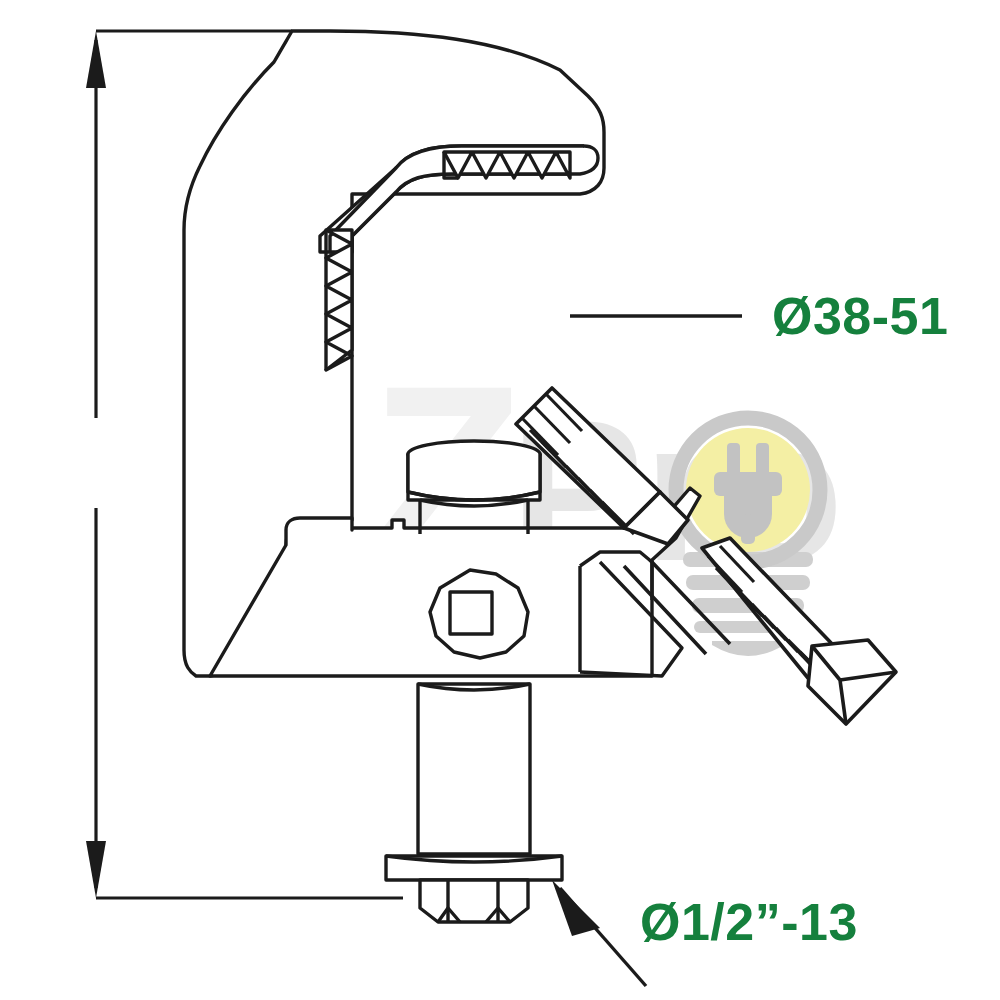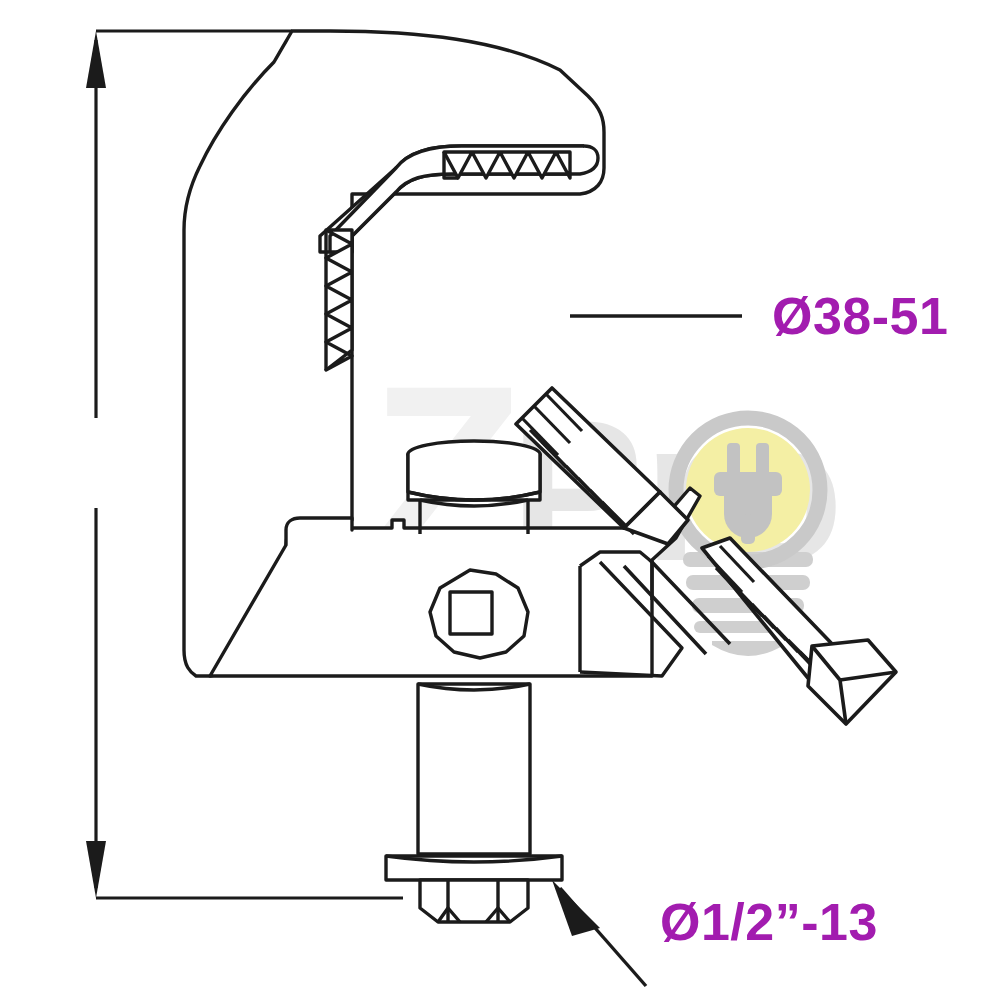--- a/index.html
+++ b/index.html
@@ -3,26 +3,26 @@
 <meta charset="utf-8">
 <style>
   html,body{margin:0;padding:0;background:#ffffff;}
   body{
     width:1000px;height:1000px;overflow:hidden;position:relative;
     font-family:"Liberation Sans","DejaVu Sans",sans-serif;
   }
   #stage{position:absolute;left:0;top:0;width:1000px;height:1000px;background:#fff;}
   svg#drawing{position:absolute;left:0;top:0;width:1000px;height:1000px;}
   .dimlabel{
-    position:absolute;color:#a21caf;font-weight:700;letter-spacing:0.5px;
+    position:absolute;color:#15803d;font-weight:700;letter-spacing:0.5px;
     font-family:"Liberation Sans","DejaVu Sans",sans-serif;white-space:nowrap;
   }
   #label-170{left:45px;top:428px;font-size:56px;}
   #label-dia-top{left:772px;top:286px;font-size:52px;}
-  #label-dia-bottom{left:660px;top:892px;font-size:52px;}
+  #label-dia-bottom{left:640px;top:892px;font-size:52px;}
 </style>
 </head>
 <body>
 
 <div id="stage">
 
   <svg id="drawing" viewBox="0 0 1000 1000">
 
     <g>
       <text x="190" y="560" font-family="Liberation Sans, sans-serif" font-size="250" font-weight="700" fill="#f1f1f1">AZ</text>

